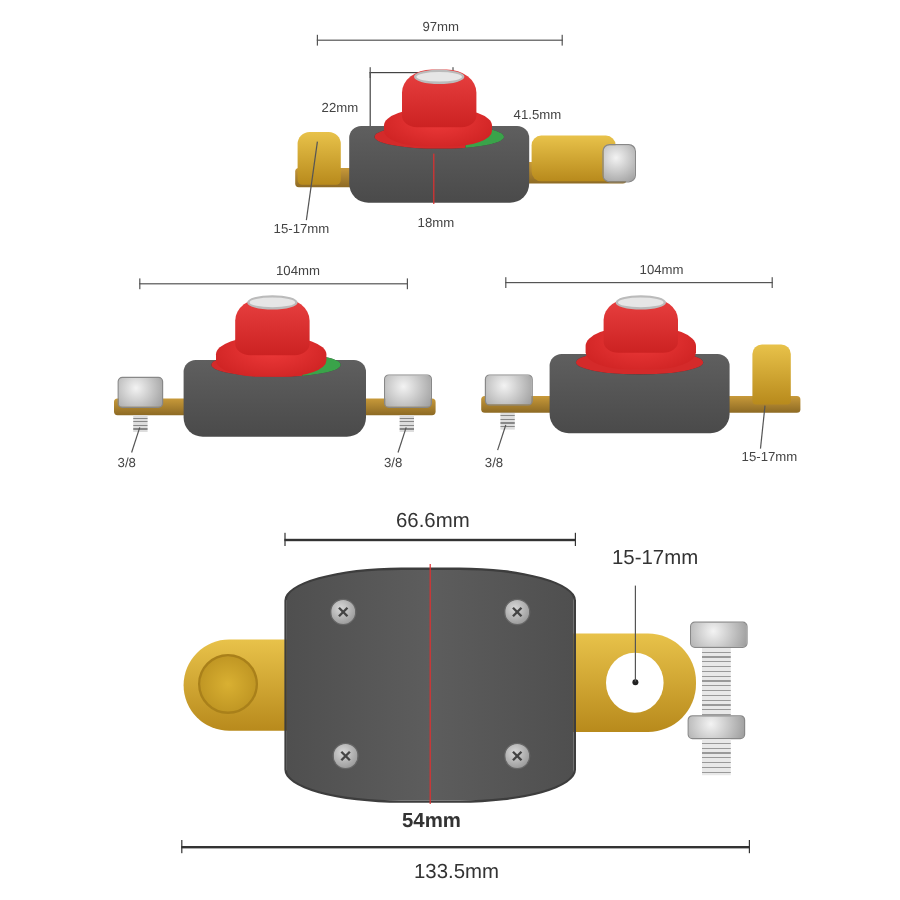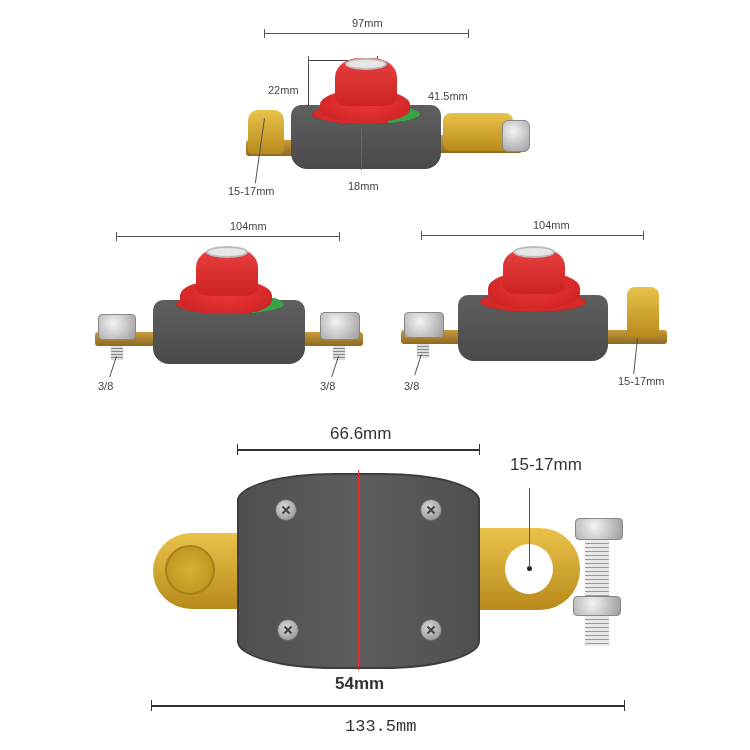--- a/index.html
+++ b/index.html
@@ -138,14 +138,14 @@
   <div class="abs" style="left:237px; top:473px; width:243px; height:196px; background:linear-gradient(90deg,#4f4f4f,#5d5d5d 50%,#4f4f4f); border-radius:40% 40% 40% 40% / 14% 14% 14% 14%; border:2px solid #3d3d3d;"></div>
   <div class="redmark" style="left:358px; top:470px; height:200px;"></div>
   <div class="screw" style="left:275px; top:499px;"></div>
   <div class="screw" style="left:420px; top:499px;"></div>
   <div class="screw" style="left:277px; top:619px;"></div>
   <div class="screw" style="left:420px; top:619px;"></div>
 
   <div class="lbl lbl-lg" style="left:335px; top:674px;font-weight:bold;">54mm</div>
 
   <div class="hline thick" style="left:151px; top:705px; width:474px;"></div>
-  <div class="lbl lbl-lg" style="left:345px; top:717px;font-family:Liberation Mono, monospace;">133.5mm</div>
+  <div class="lbl lbl-lg" style="left:345px; top:717px;">133.5mm</div>
 </div>
 
 </body></html>

